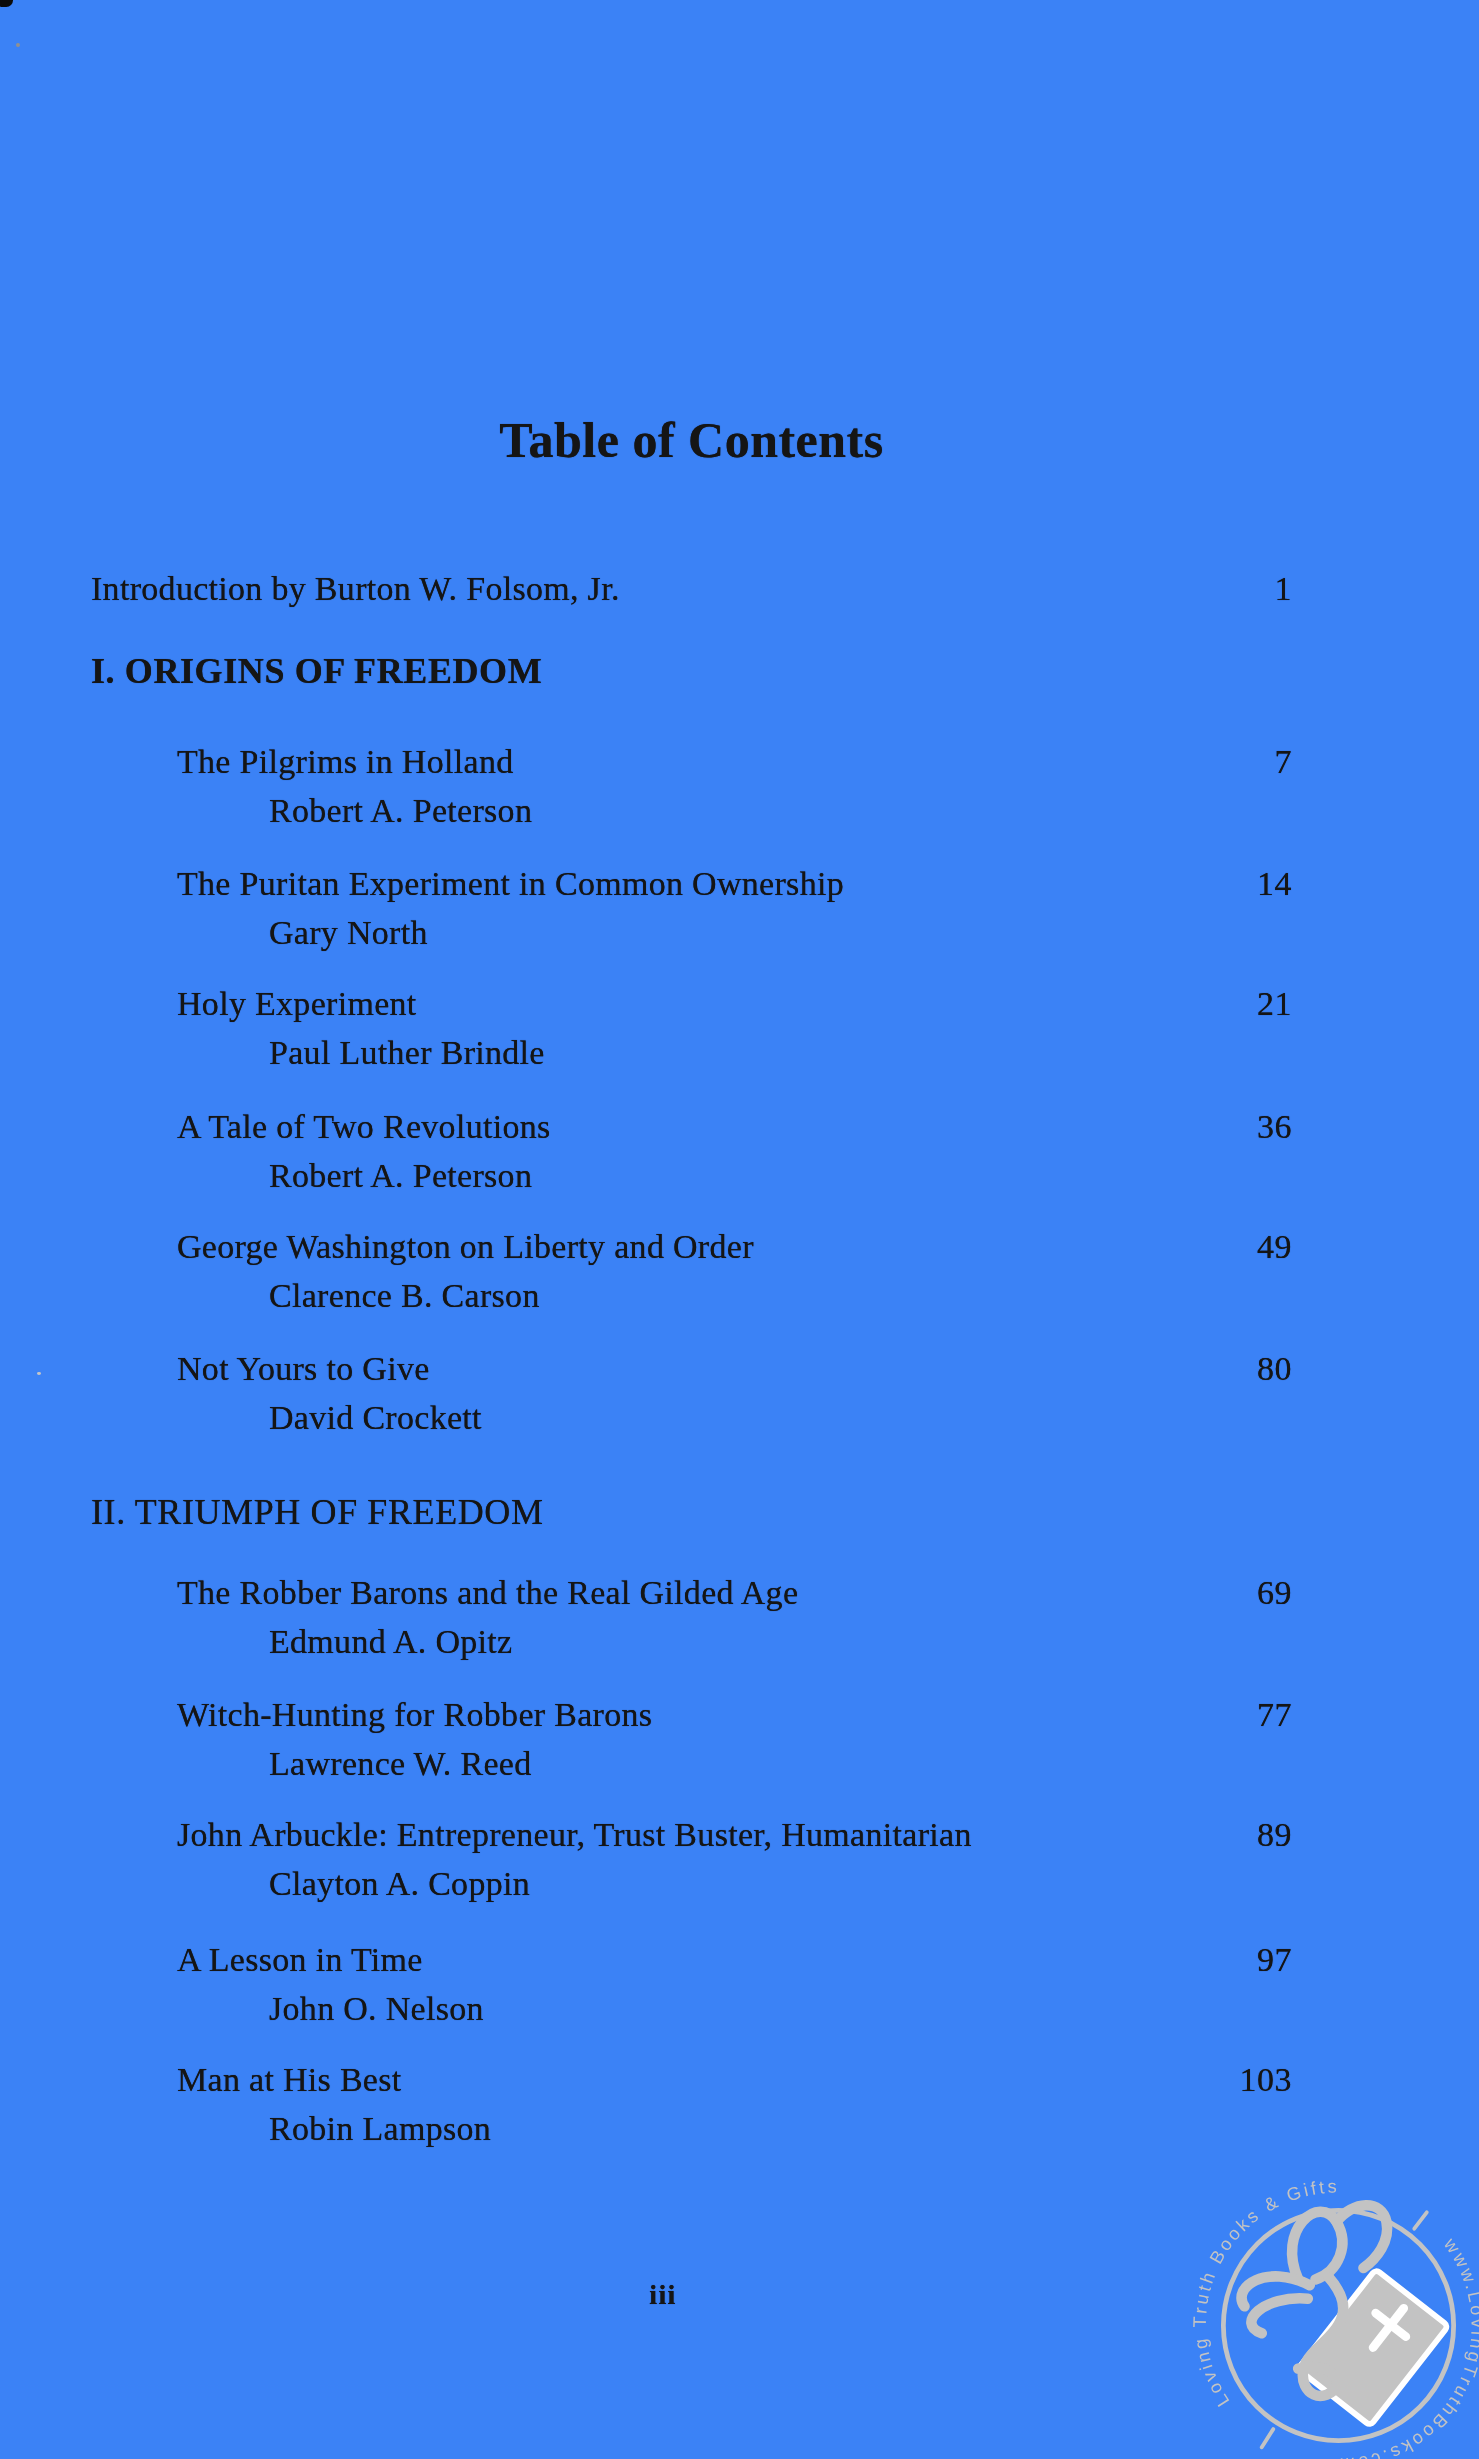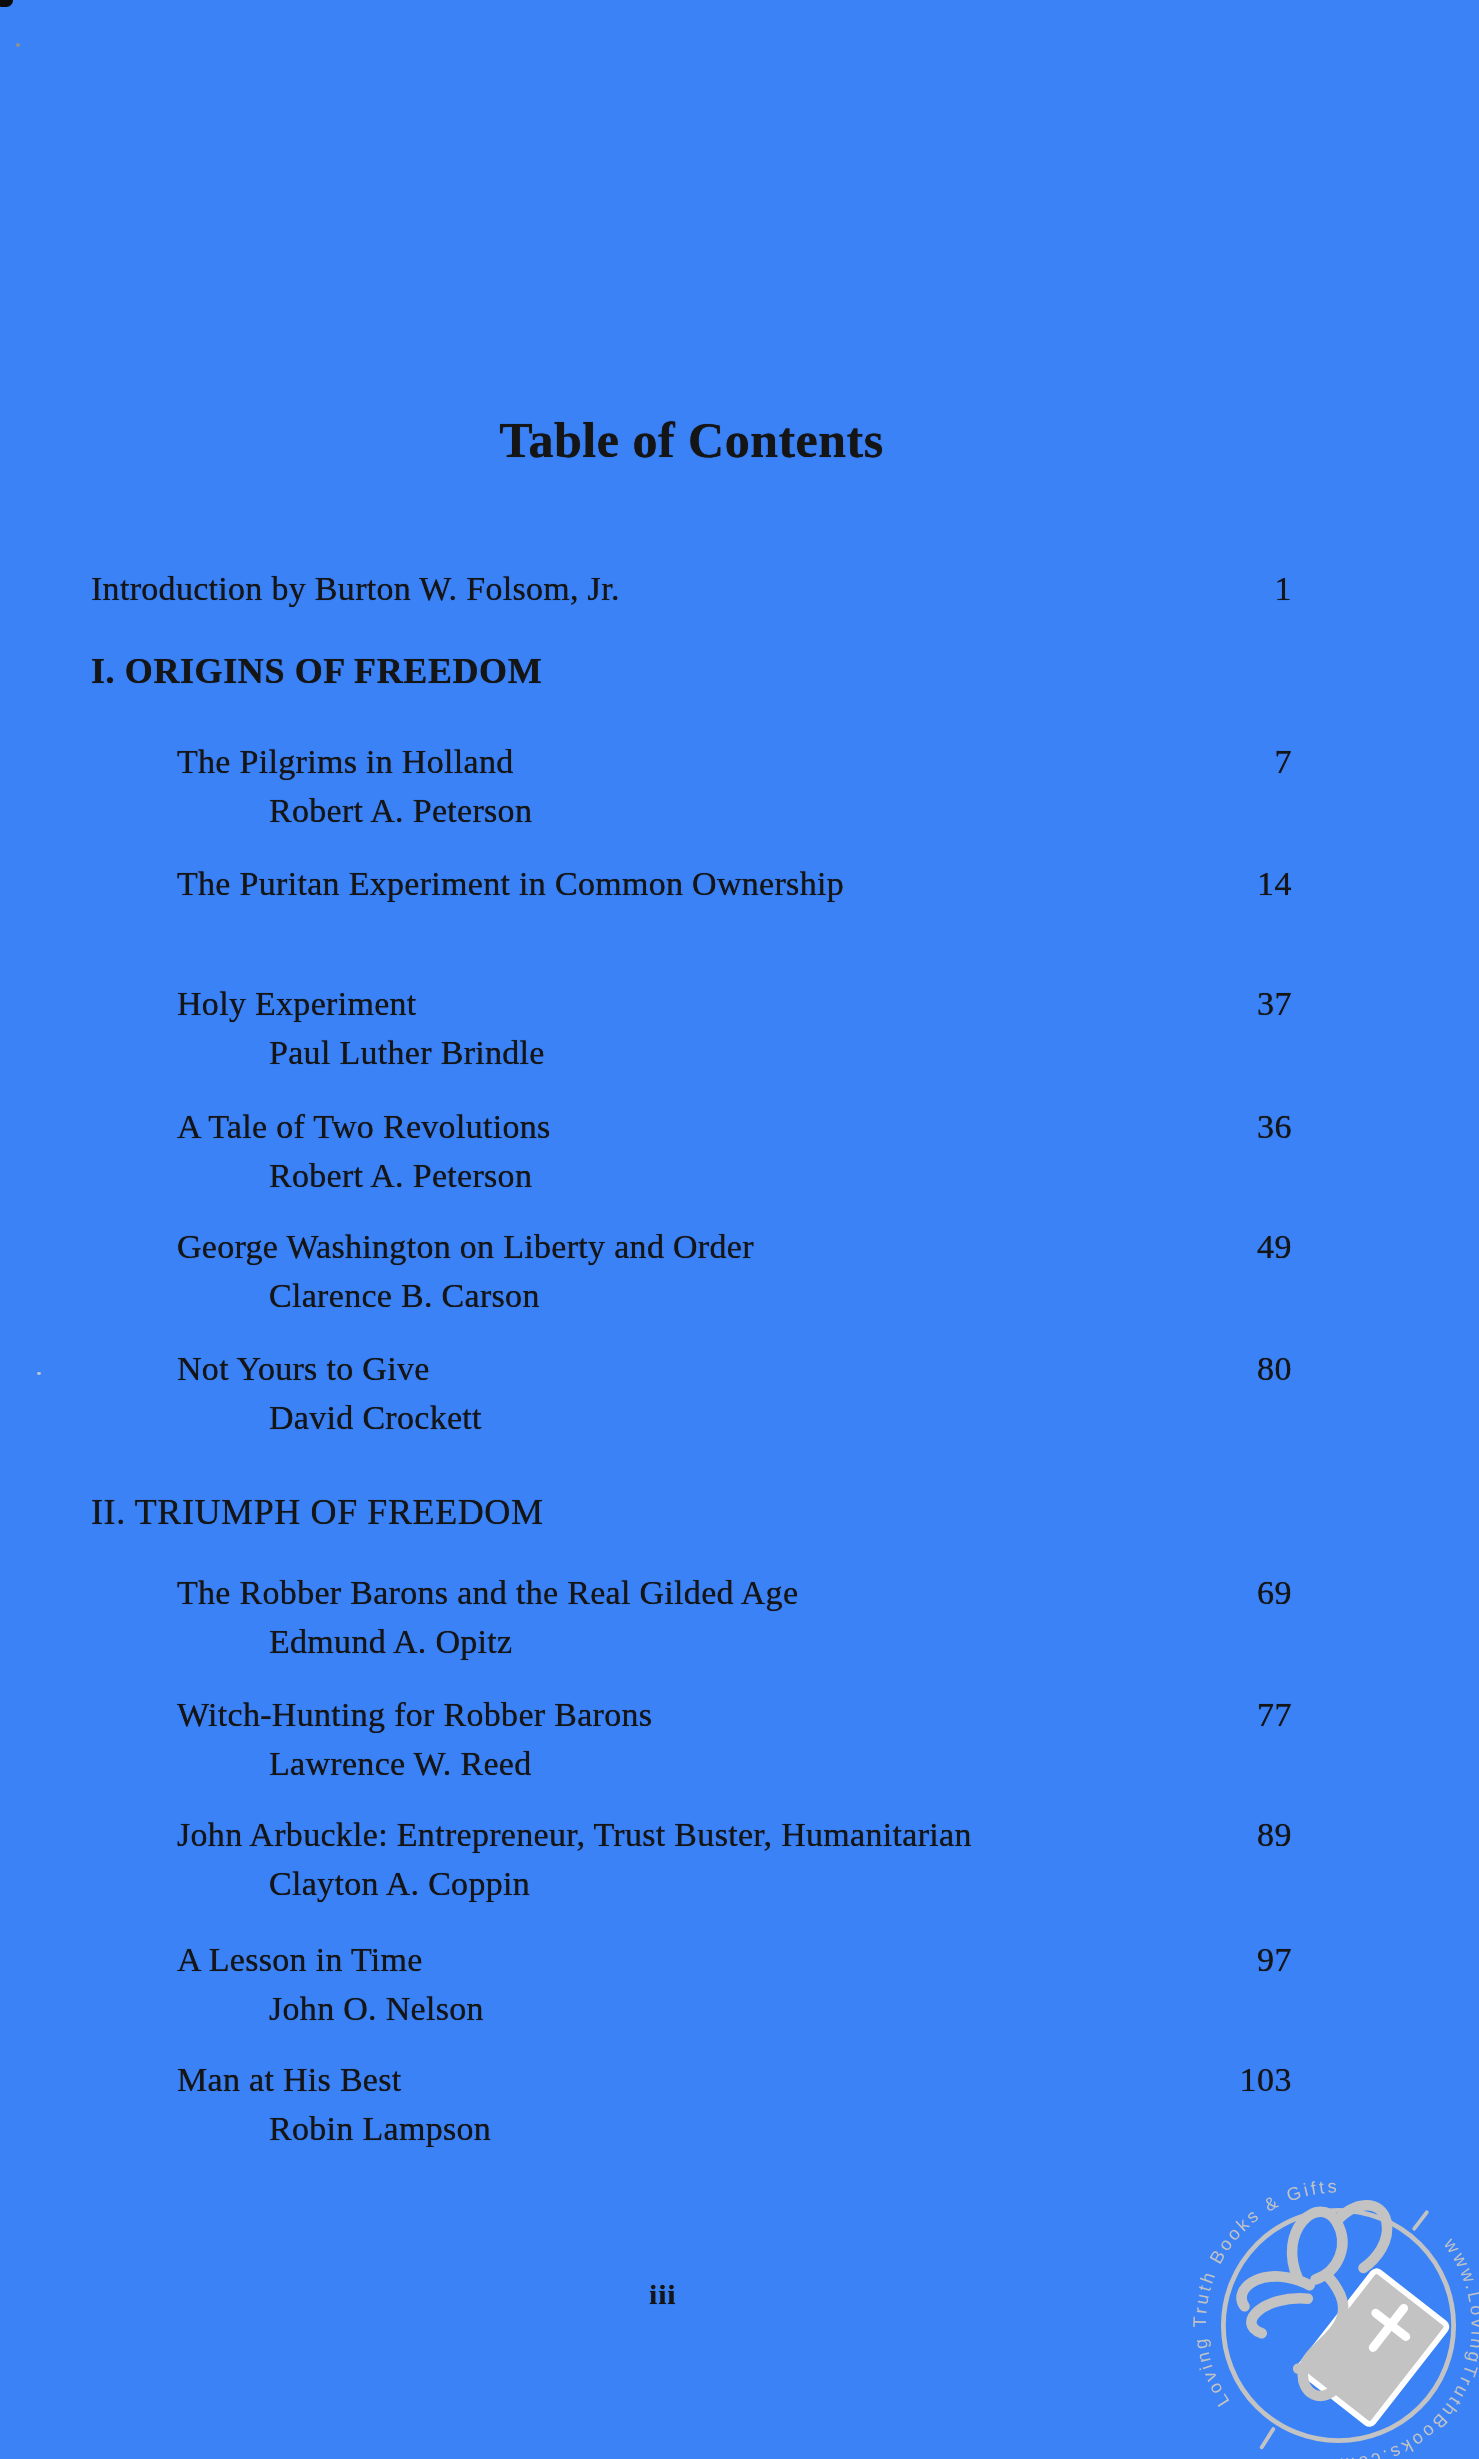--- a/index.html
+++ b/index.html
@@ -90,26 +90,27 @@
         <span class="pagenum">7</span>
       </div>
       <div class="author">Robert A. Peterson</div>
     </div>
 
     <div class="entry" style="top:862px;">
       <div class="line">
         <span>The Puritan Experiment in Common Ownership</span>
         <span class="pagenum">14</span>
       </div>
+      <div class="author">Gary North</div>
     </div>
 
     <div class="entry" style="top:982px;">
       <div class="line">
         <span>Holy Experiment</span>
-        <span class="pagenum">37</span>
+        <span class="pagenum">21</span>
       </div>
       <div class="author">Paul Luther Brindle</div>
     </div>
 
     <div class="entry" style="top:1105px;">
       <div class="line">
         <span>A Tale of Two Revolutions</span>
         <span class="pagenum">36</span>
       </div>
       <div class="author">Robert A. Peterson</div>

